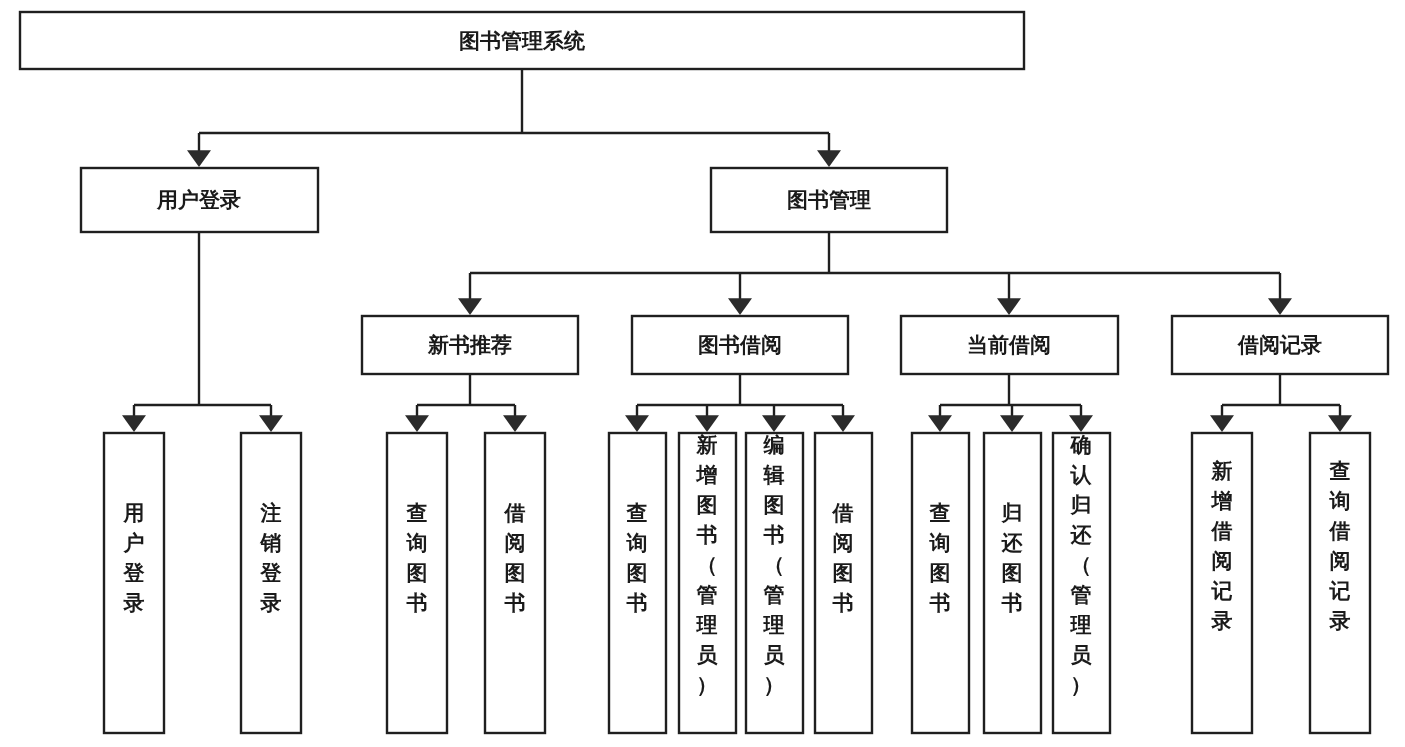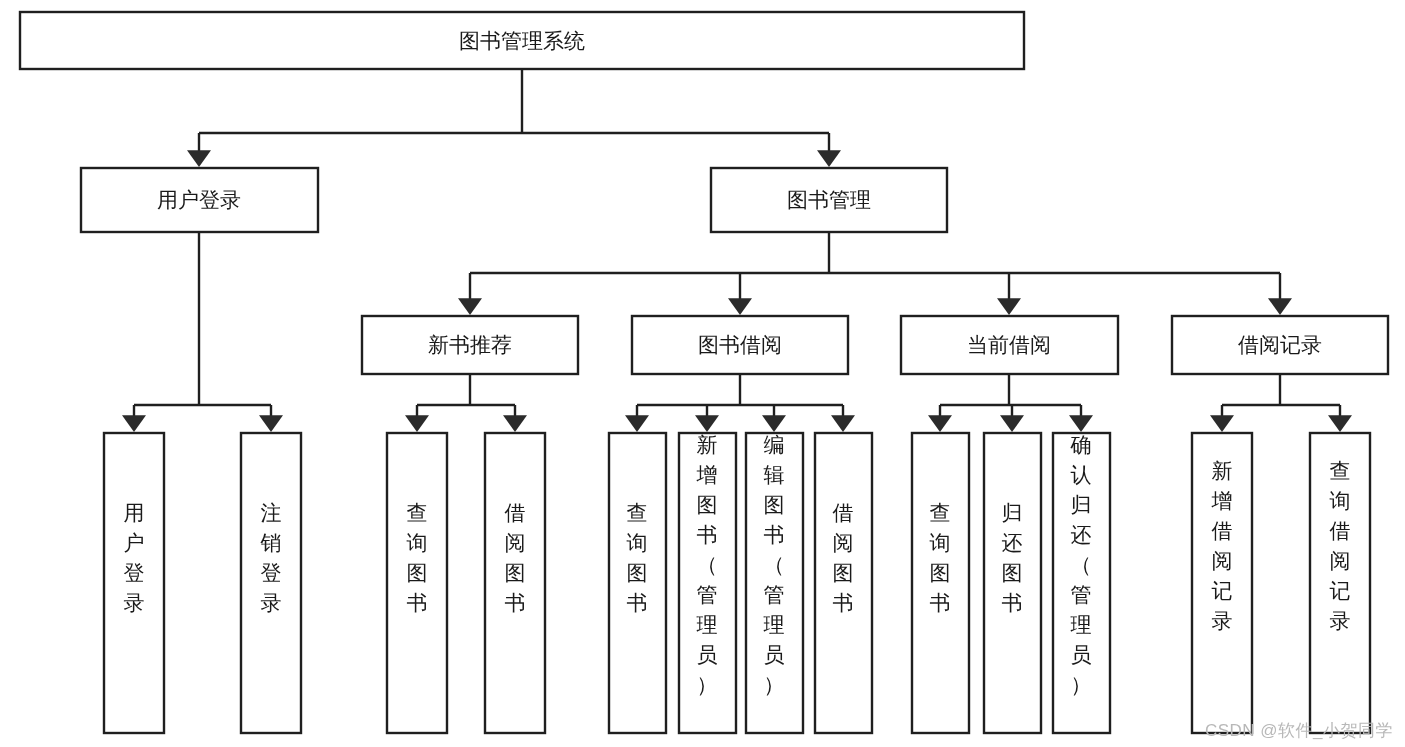--- a/index.html
+++ b/index.html
@@ -11,20 +11,21 @@
     width: 1405px;
     height: 747px;
     font-family: "Liberation Sans", "DejaVu Sans", sans-serif;
     overflow: hidden;
   }
   #diagram-root {
     position: relative;
     width: 1405px;
     height: 747px;
     background: #ffffff;
+    font-weight: bold;
   }
   svg#diagram-svg {
     position: absolute;
     top: 0;
     left: 0;
     width: 1405px;
     height: 747px;
     display: block;
   }
   .node-box {
@@ -220,15 +221,14 @@
       </g>
 
       <g>
         <rect class="node-box" x="1310" y="433" width="60" height="300"></rect>
         <text class="node-label-vertical" x="1340" y="478"><tspan x="1340" y="478">查</tspan><tspan x="1340" y="508">询</tspan><tspan x="1340" y="538">借</tspan><tspan x="1340" y="568">阅</tspan><tspan x="1340" y="598">记</tspan><tspan x="1340" y="628">录</tspan></text>
       </g>
 
     </g>
   </svg>
 
-  <div class="watermark-text">CSDN @软件_小贺同学</div>
 
 </div>
 
 </body></html>

